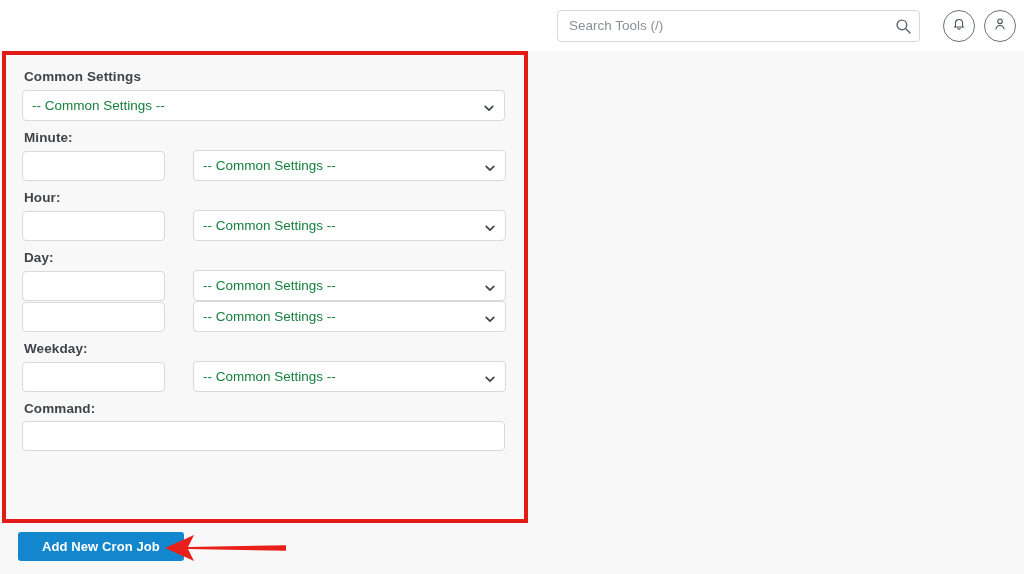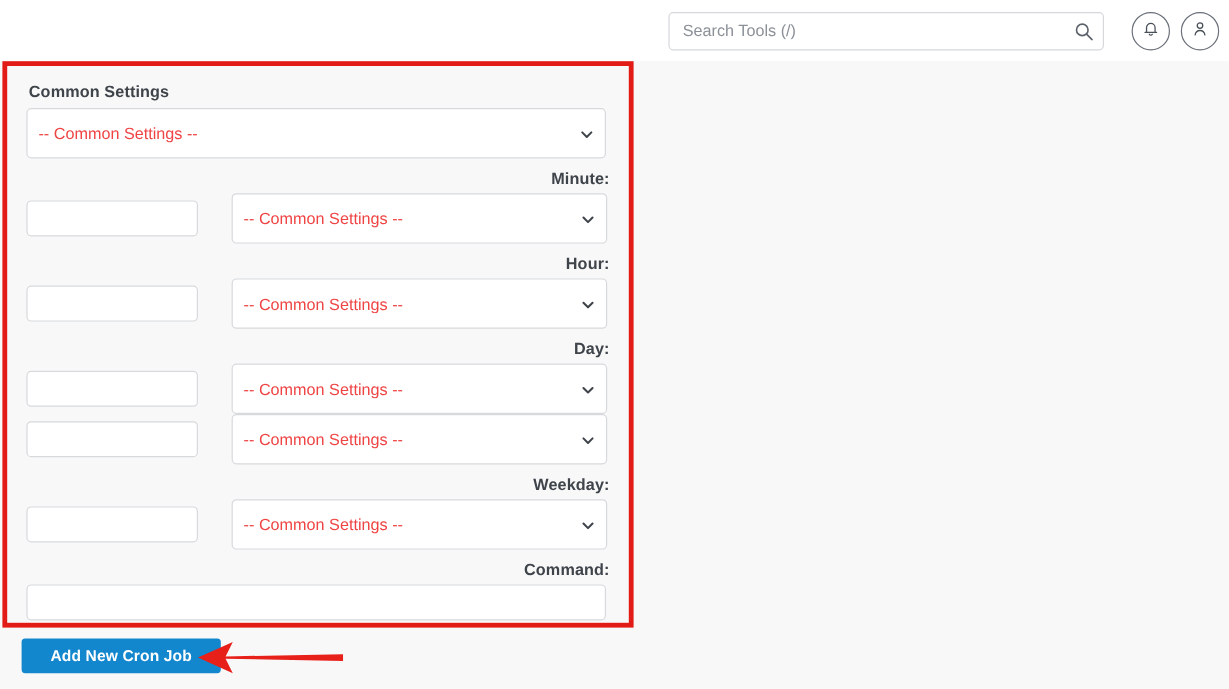--- a/index.html
+++ b/index.html
@@ -92,21 +92,20 @@
     margin: 4px 0 6px 2px;
     letter-spacing: 0.1px;
   }
 
   .field-label {
     font-size: 13.5px;
     font-weight: bold;
     color: #3f444b;
     margin: 9px 0 5px 2px;
     letter-spacing: 0.1px;
-    text-align: right;
   }
 
   .row {
     display: flex;
     align-items: center;
     gap: 28px;
   }
 
   .txt-input {
     box-sizing: border-box;
@@ -122,27 +121,27 @@
   }
   .txt-small { width: 143px; }
   .txt-wide  { width: 483px; }
 
   .select-wrap {
     position: relative;
     display: inline-block;
   }
   .sel {
     box-sizing: border-box;
-    height: 42px;
+    height: 31px;
     border: 1px solid #d7d9dc;
     border-radius: 4px;
     background: #ffffff;
     font-family: "Liberation Sans", sans-serif;
     font-size: 13.5px;
-    color: #ef4444;
+    color: #15803d;
     padding: 0 28px 0 9px;
     outline: none;
     -webkit-appearance: none;
     -moz-appearance: none;
     appearance: none;
     cursor: pointer;
   }
   .sel-full  { width: 483px; }
   .sel-right { width: 313px; }
   .chev {

